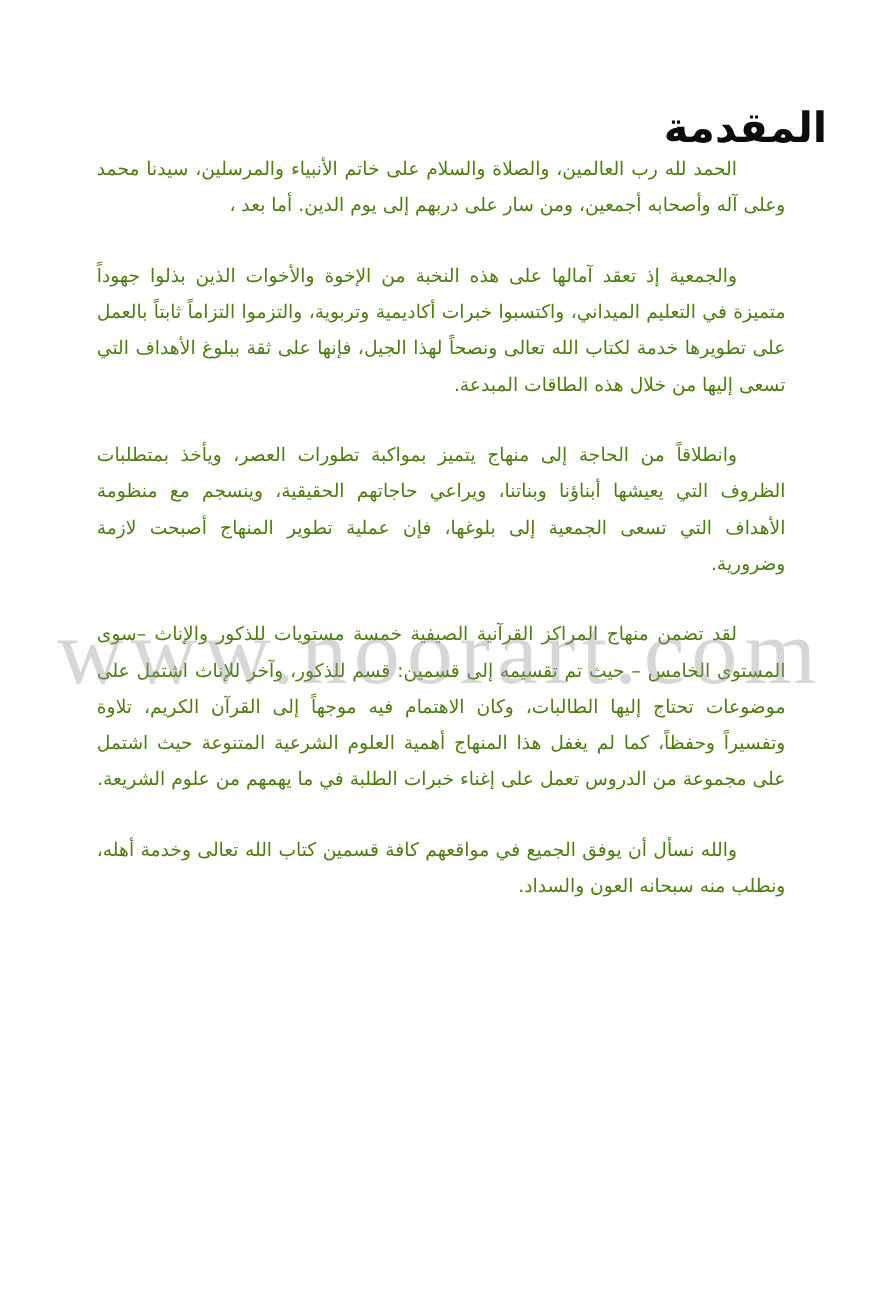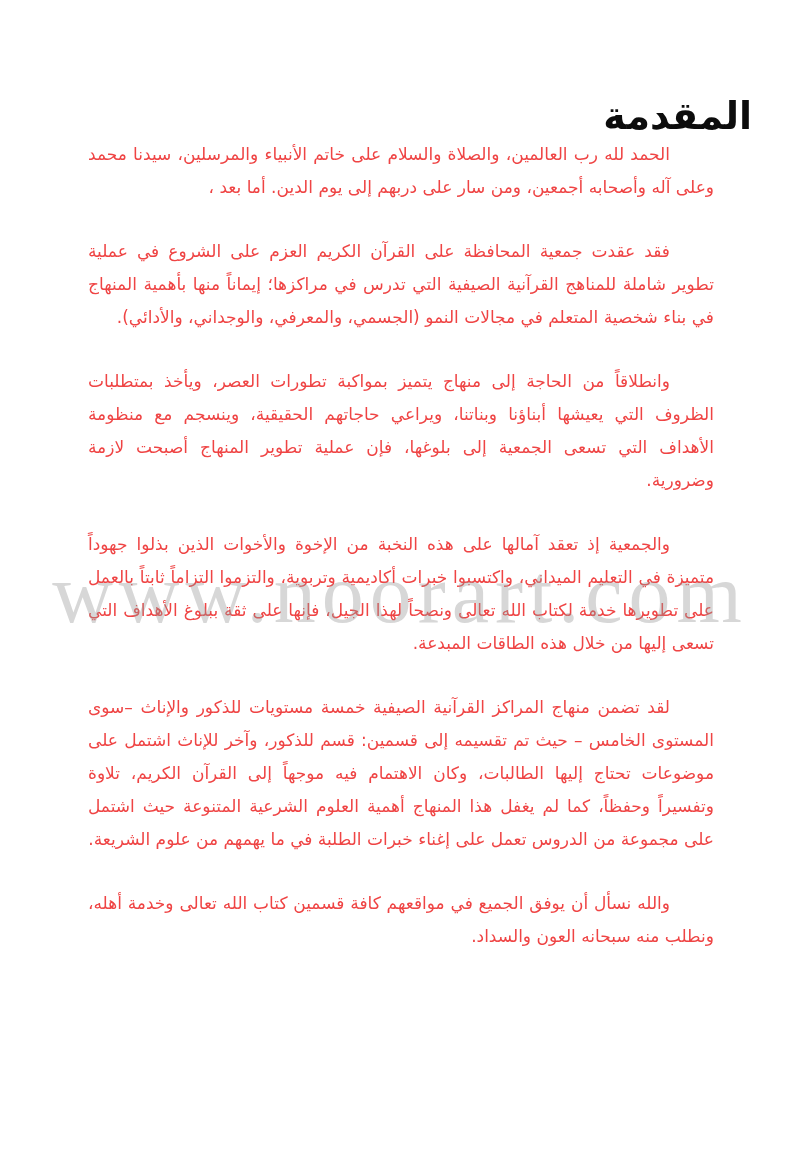--- a/index.html
+++ b/index.html
@@ -35,21 +35,21 @@
   .content {
     position: absolute;
     top: 138px;
     left: 88px;
     width: 626px;
     direction: rtl;
     text-align: justify;
     text-align-last: right;
     font-size: 17px;
     line-height: 33px;
-    color: #ef4444;
+    color: #4d7c0f;
   }
   .para {
     margin: 0 0 31px 0;
     text-indent: 44px;
   }
   .signature {
     position: absolute;
     top: 1090px;
     right: 530px;
     direction: rtl;
@@ -76,23 +76,22 @@
 </style>
 </head>
 <body>
 
 <div class="page">
 
   <h1 class="title">المقدمة</h1>
 
   <div class="content">
     <p class="para">الحمد لله رب العالمين، والصلاة والسلام على خاتم الأنبياء والمرسلين، سيدنا محمد وعلى آله وأصحابه أجمعين، ومن سار على دربهم إلى يوم الدين. أما بعد ،</p>
-    <p class="para">فقد عقدت جمعية المحافظة على القرآن الكريم العزم على الشروع في عملية تطوير شاملة للمناهج القرآنية الصيفية التي تدرس في مراكزها؛ إيماناً منها بأهمية المنهاج في بناء شخصية المتعلم في مجالات النمو (الجسمي، والمعرفي، والوجداني، والأدائي).</p>
+    <p class="para">والجمعية إذ تعقد آمالها على هذه النخبة من الإخوة والأخوات الذين بذلوا جهوداً متميزة في التعليم الميداني، واكتسبوا خبرات أكاديمية وتربوية، والتزموا التزاماً ثابتاً بالعمل على تطويرها خدمة لكتاب الله تعالى ونصحاً لهذا الجيل، فإنها على ثقة ببلوغ الأهداف التي تسعى إليها من خلال هذه الطاقات المبدعة.</p>
     <p class="para">وانطلاقاً من الحاجة إلى منهاج يتميز بمواكبة تطورات العصر، ويأخذ بمتطلبات الظروف التي يعيشها أبناؤنا وبناتنا، ويراعي حاجاتهم الحقيقية، وينسجم مع منظومة الأهداف التي تسعى الجمعية إلى بلوغها، فإن عملية تطوير المنهاج أصبحت لازمة وضرورية.</p>
-    <p class="para">والجمعية إذ تعقد آمالها على هذه النخبة من الإخوة والأخوات الذين بذلوا جهوداً متميزة في التعليم الميداني، واكتسبوا خبرات أكاديمية وتربوية، والتزموا التزاماً ثابتاً بالعمل على تطويرها خدمة لكتاب الله تعالى ونصحاً لهذا الجيل، فإنها على ثقة ببلوغ الأهداف التي تسعى إليها من خلال هذه الطاقات المبدعة.</p>
     <p class="para">لقد تضمن منهاج المراكز القرآنية الصيفية خمسة مستويات للذكور والإناث –سوى المستوى الخامس – حيث تم تقسيمه إلى قسمين: قسم للذكور، وآخر للإناث اشتمل على موضوعات تحتاج إليها الطالبات، وكان الاهتمام فيه موجهاً إلى القرآن الكريم، تلاوة وتفسيراً وحفظاً، كما لم يغفل هذا المنهاج أهمية العلوم الشرعية المتنوعة حيث اشتمل على مجموعة من الدروس تعمل على إغناء خبرات الطلبة في ما يهمهم من علوم الشريعة.</p>
     <p class="para">والله نسأل أن يوفق الجميع في مواقعهم كافة قسمين كتاب الله تعالى وخدمة أهله، ونطلب منه سبحانه العون والسداد.</p>
   </div>
 
 
   <div class="watermark">www.noorart.com</div>
 
 </div>
 
 </body></html>

